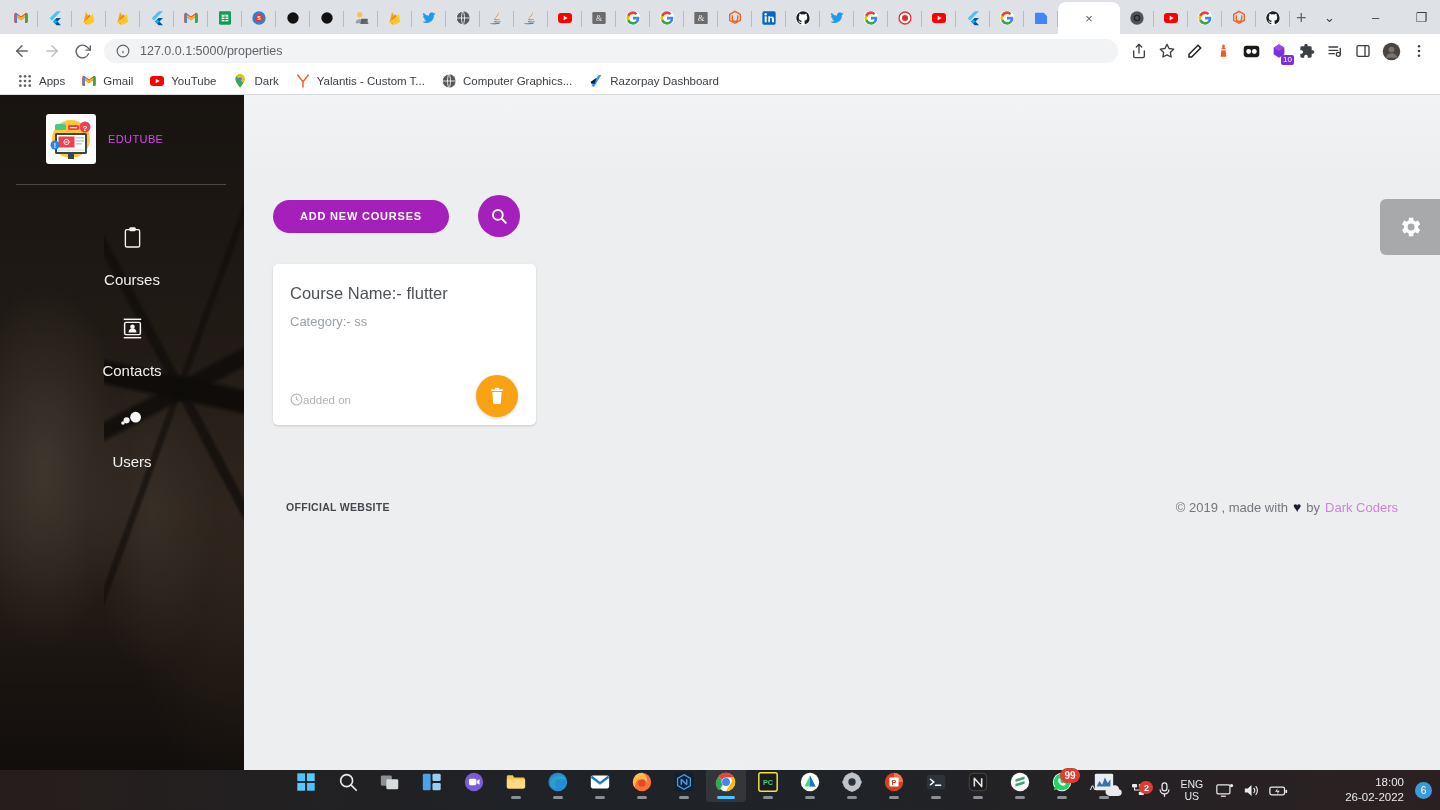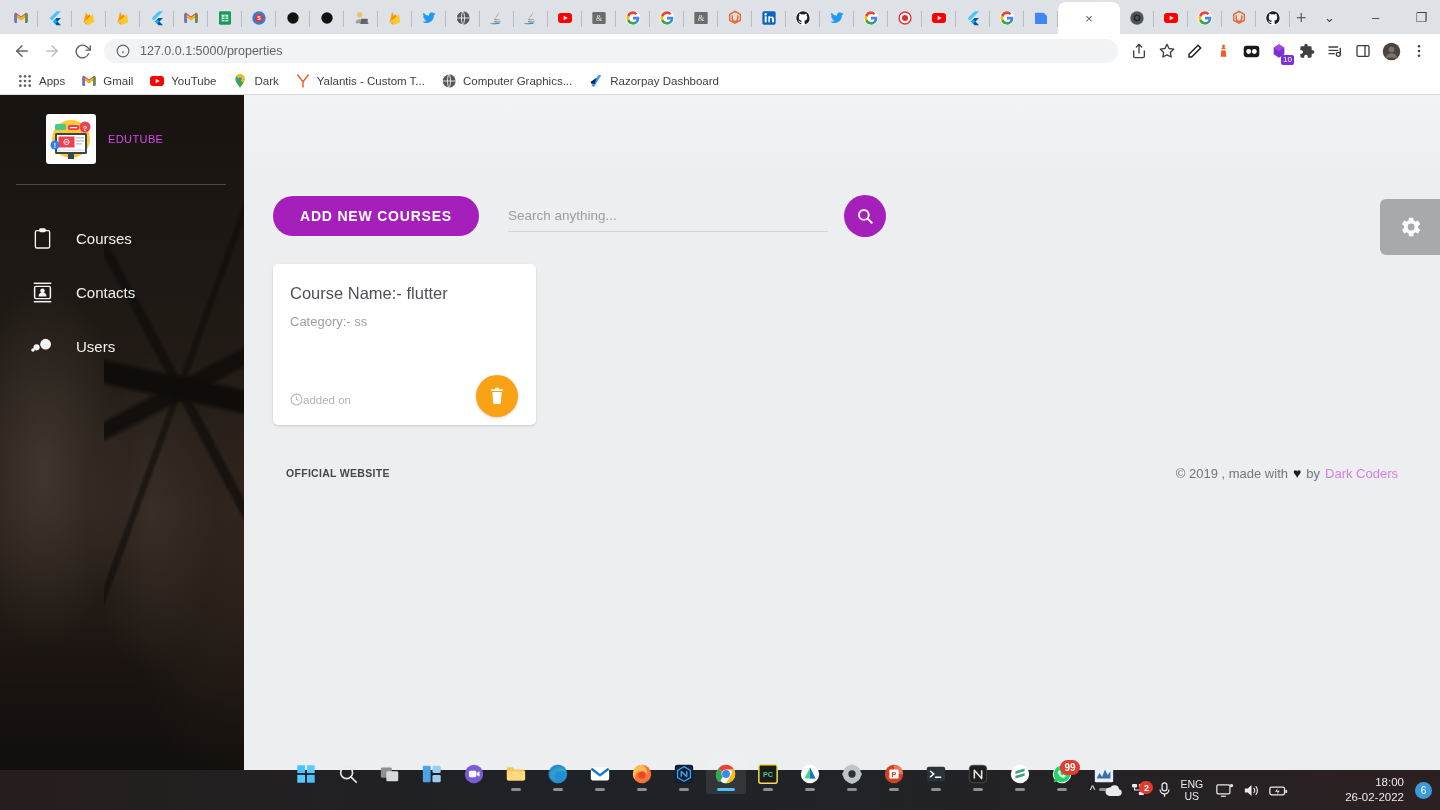--- a/index.html
+++ b/index.html
@@ -117,38 +117,38 @@
     width:50px; height:50px; background:#ffffff; border-radius:3px;
     position:relative; overflow:hidden; flex:0 0 50px;
   }
   .brand-name { font-size:11px; color:#d946ef; letter-spacing:.4px; }
   .brand-sep { height:1px; background:rgba(255,255,255,.22); margin:20px 18px 0 16px; }
 
   .navlist { margin-top: 26px; }
   .navitem {
     display:flex; align-items:center; gap:22px;
     padding: 14px 10px 14px 30px;
-    color:#f1f1f1; font-size:15px;
+    color:#f1f1f1; font-size:15px;flex-direction:column;
   }
   .navitem .nav-ico { width:24px; height:26px; display:flex; align-items:center; justify-content:center; flex:0 0 24px;}
   .navitem .nav-lbl { white-space:nowrap; }
 
   
   #main {
     position:absolute; left:244px; top:0; width:1196px; height:675px;
     background:#eceef0; overflow:hidden;
   }
   #main .band { position:absolute; left:0; top:0; width:1196px; height:675px;
                 background:linear-gradient(180deg,#f2f3f4 0%, #eceef0 12%, #eceef0 100%); }
 
   .topbar { position:absolute; left:29px; top:100px; display:flex; align-items:center; gap:29px; }
   .add-btn {
     background:#a51fbb; color:#ffffff; border:none;
-    border-radius:26px; height:40px; padding: 0 27px;
-    font-size:14px; font-weight:bold; letter-spacing:.8px;
+    border-radius:26px; height:33px; padding: 0 27px;
+    font-size:11px; font-weight:bold; letter-spacing:.8px;
     font-family:"Liberation Sans", sans-serif;
     display:flex; align-items:center;
   }
   .search-wrap { position:relative; display:flex; align-items:center; gap:16px; }
   .search-field {
     width:320px; height:32px;
     border:none; border-bottom:1px solid #d3d5d8;
     background:transparent; outline:none;
     font-size:13.5px; color:#5e6266;
     font-family:"Liberation Sans", sans-serif;
@@ -171,21 +171,21 @@
   .card-added { position:absolute; left:17px; bottom:19px; display:flex; align-items:center; 
                 font-size:11.5px; color:#b0b4b8; }
   .del-btn {
     position:absolute; right:18px; bottom:8px;
     width:42px; height:42px; border-radius:50%;
     background:#f9a213; border:none;
     display:flex; align-items:center; justify-content:center;
     box-shadow: 0 1px 3px rgba(0,0,0,.18);
   }
 
-  .footer { position:absolute; left:0; top:348px; width:1196px; height:60px; display:flex;
+  .footer { position:absolute; left:0; top:382px; width:1196px; height:60px; display:flex;
             align-items:center; }
   .footer-left { position:absolute; left:42px; font-size:10.5px; font-weight:bold; color:#44484c;
                  letter-spacing:.3px; }
   .footer-right { position:absolute; right:42px; font-size:13px; color:#72777c; display:flex;
                   align-items:center; gap:5px; }
   .footer-right .brandlink { color:#d17fe0; }
 
   .gear-panel {
     position:absolute; right:0; top:104px;
     width:60px; height:56px;
@@ -193,21 +193,21 @@
     display:flex; align-items:center; justify-content:center;
   }
 
   
   #taskbar {
     position:absolute; left:0; top:770px; width:1440px; height:40px;
     background:#202327;
   }
   #taskbar .tb-sheen { position:absolute; inset:0;
     background:linear-gradient(90deg, rgba(40,28,24,.75) 0%, rgba(26,28,34,.2) 35%, rgba(26,28,34,0) 60%, rgba(55,30,28,.5) 100%); }
-  .tb-center { position:absolute; left:286px; top:0; height:24px; display:flex; align-items:flex-end; gap:2px; z-index:2;}
+  .tb-center { position:absolute; left:286px; top:0; height:24px; display:flex; align-items:center; gap:2px; z-index:2;}
   .tb-app { width:40px; height:40px; display:flex; align-items:center; justify-content:center;
             position:relative; border-radius:4px; }
   .tb-app.active { background:rgba(255,255,255,.09); }
   .tb-app .dot { position:absolute; bottom:3px; left:50%; transform:translateX(-50%);
                  width:10px; height:3px; border-radius:2px; background:#8a8f94; }
   .tb-app.active .dot { width:18px; background:#4cc2ff; }
   .tb-right { position:absolute; right:8px; top:0; height:40px; display:flex; align-items:center;
               gap:9px; z-index:2; color:#e8eaed; }
   .tray-ico { display:flex; align-items:center; justify-content:center; position:relative; }
   .lang { text-align:center; font-size:10.5px; line-height:12px; color:#e8eaed; }
@@ -825,21 +825,20 @@
         </div>
       </div>
     </div>
 
     <div id="main">
       <div class="band"></div>
 
       <div class="topbar">
         <button class="add-btn">ADD NEW COURSES</button>
         <div class="search-wrap">
-          <input class="search-field" type="text" placeholder="Search anything..." style="">
           <button class="search-btn">
             <span style="display:flex;">
               <svg width="18" height="18" viewBox="0 0 24 24" fill="none" stroke="#ffffff" stroke-width="2.6" stroke-linecap="round">
                   <circle cx="10.5" cy="10.5" r="6.5"></circle>
                   <line x1="15.5" y1="15.5" x2="21" y2="21"></line>
                 </svg>
             </span>
           </button>
         </div>
       </div>

